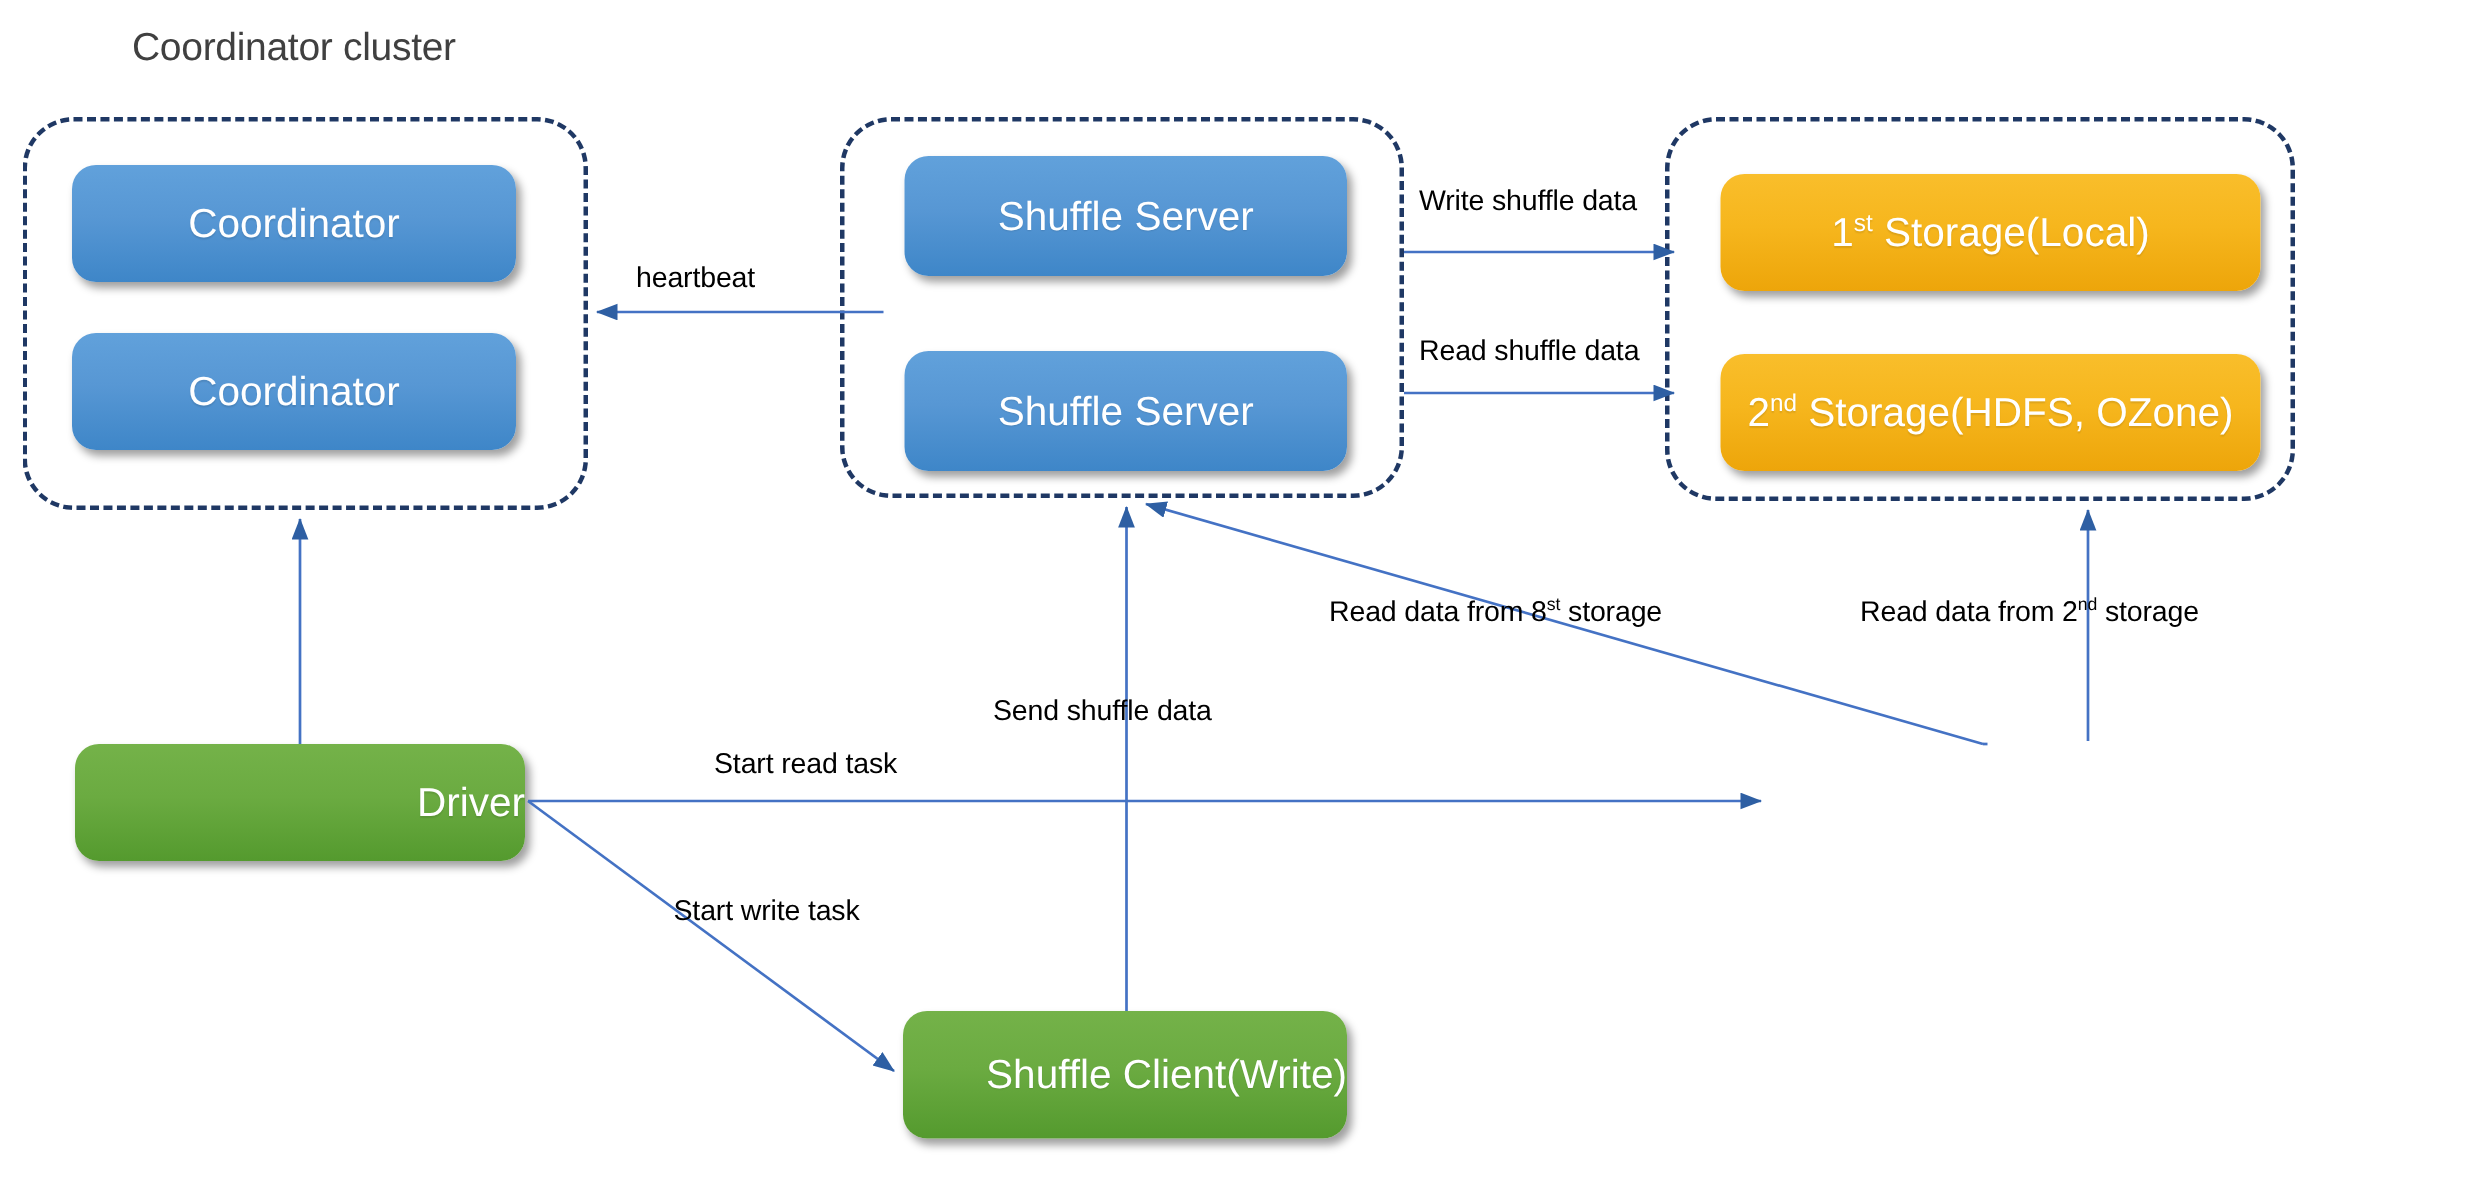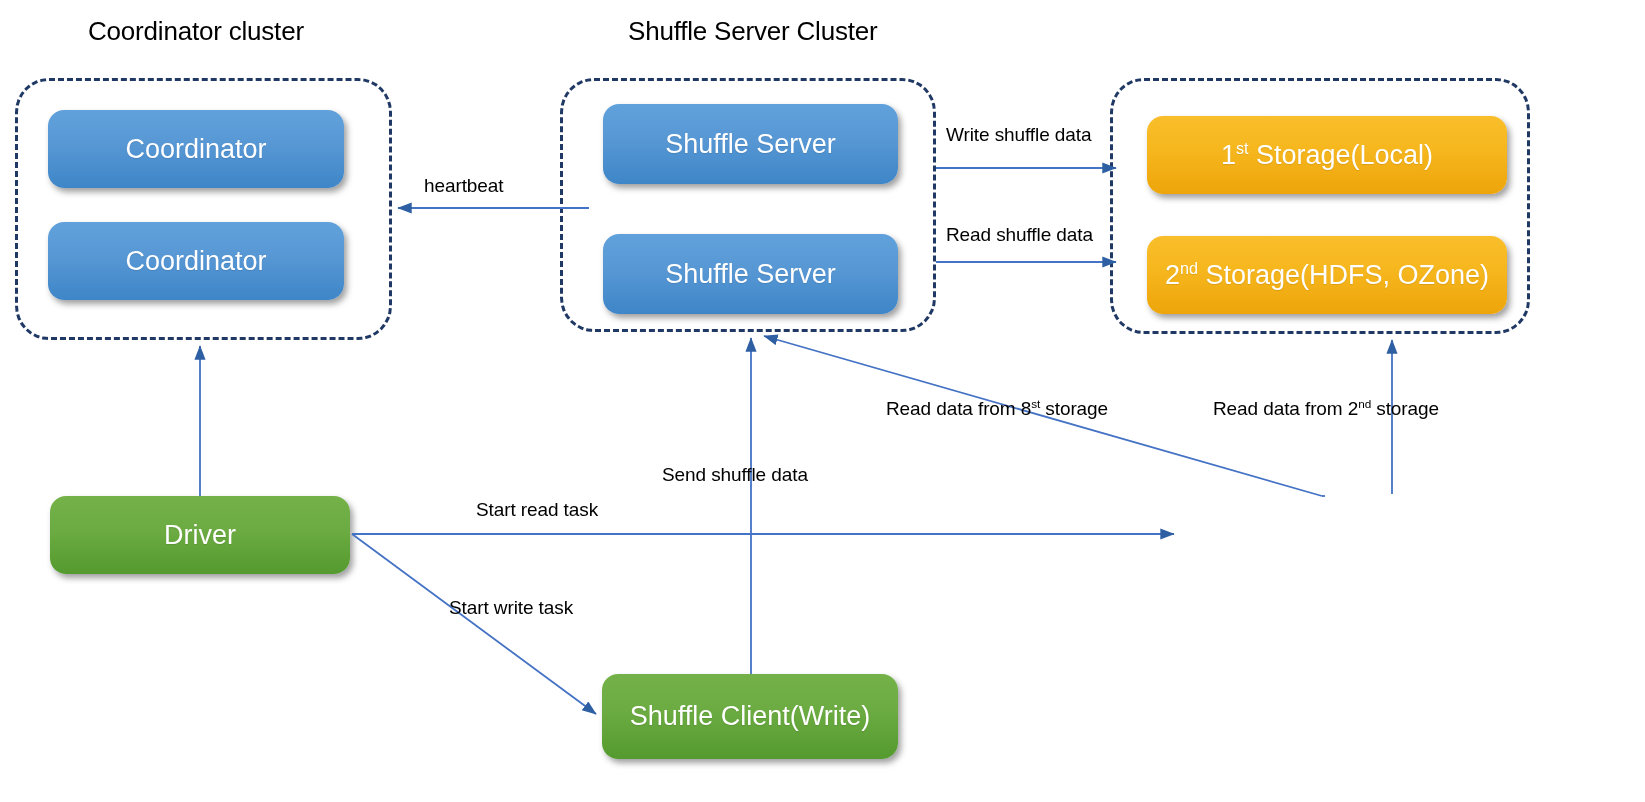--- a/index.html
+++ b/index.html
@@ -4,21 +4,21 @@
 <style>
   html,body{margin:0;padding:0;background:#ffffff;}
   body{width:1645px;height:802px;position:relative;overflow:hidden;
        font-family:"Liberation Sans",sans-serif;}
 
   #canvas{position:absolute;left:0;top:0;width:1645px;height:802px;}
 
   .cluster-title{
     position:absolute;
     font-size:26px;
-    color:#000000;
+    color:#404040;
     white-space:nowrap;
     letter-spacing:-0.2px;
   }
 
   .group-box{
     position:absolute;
     border:3px dashed #1F3864;
     border-radius:34px;
     box-sizing:border-box;
     background:transparent;
@@ -39,20 +39,21 @@
   }
   .node.blue{
     background:linear-gradient(to bottom,#61A1DB 0%,#5797D4 45%,#3E86C8 100%);
   }
   .node.orange{
     background:linear-gradient(to bottom,#F9BE2B 0%,#F6B61D 45%,#EDA50A 100%);
     border-radius:16px;
   }
   .node.green{
     background:linear-gradient(to bottom,#74B249 0%,#6BAB41 45%,#549A2E 100%);
+    justify-content:flex-end;
   }
   .node sup{font-size:0.60em;vertical-align:super;line-height:0;}
 
   .edge-label{
     position:absolute;
     font-size:19px;
     color:#000000;
     white-space:nowrap;
     letter-spacing:-0.1px;
   }
@@ -61,21 +62,20 @@
   svg#arrows{position:absolute;left:0;top:0;width:1645px;height:802px;
              pointer-events:none;}
 </style>
 </head>
 <body>
 
 <div id="canvas">
 
   <div class="cluster-title" style="left:88px;top:16px;">Coordinator cluster</div>
 
-  <div class="cluster-title" style="left:628px;top:16px;">Shuffle Server Cluster</div>
 
   <div class="group-box" style="left:15px;top:78px;width:377px;height:262px;"></div>
 
   <div class="group-box" style="left:560px;top:78px;width:376px;height:254px;"></div>
 
   <div class="group-box" style="left:1110px;top:78px;width:420px;height:256px;"></div>
 
   <div class="node blue" style="left:48px;top:110px;width:296px;height:78px;">
     <span>Coordinator</span>
   </div>
@@ -144,15 +144,15 @@
 
 
   <div class="edge-label" style="left:476px;top:499px;">Start read task</div>
 
   <div class="edge-label" style="left:449px;top:597px;">Start write task</div>
 
   <div class="edge-label" style="left:662px;top:464px;text-align:center;">Send shuffle data</div>
 
   <div class="edge-label" style="left:886px;top:398px;"><span>Read data from 8</span><sup>st</sup><span> storage</span></div>
 
-  <div class="edge-label" style="left:1213px;top:398px;"><span>Read data from 2</span><sup>nd</sup><span> storage</span></div>
+  <div class="edge-label" style="left:1240px;top:398px;"><span>Read data from 2</span><sup>nd</sup><span> storage</span></div>
 
 </div>
 
 </body></html>

